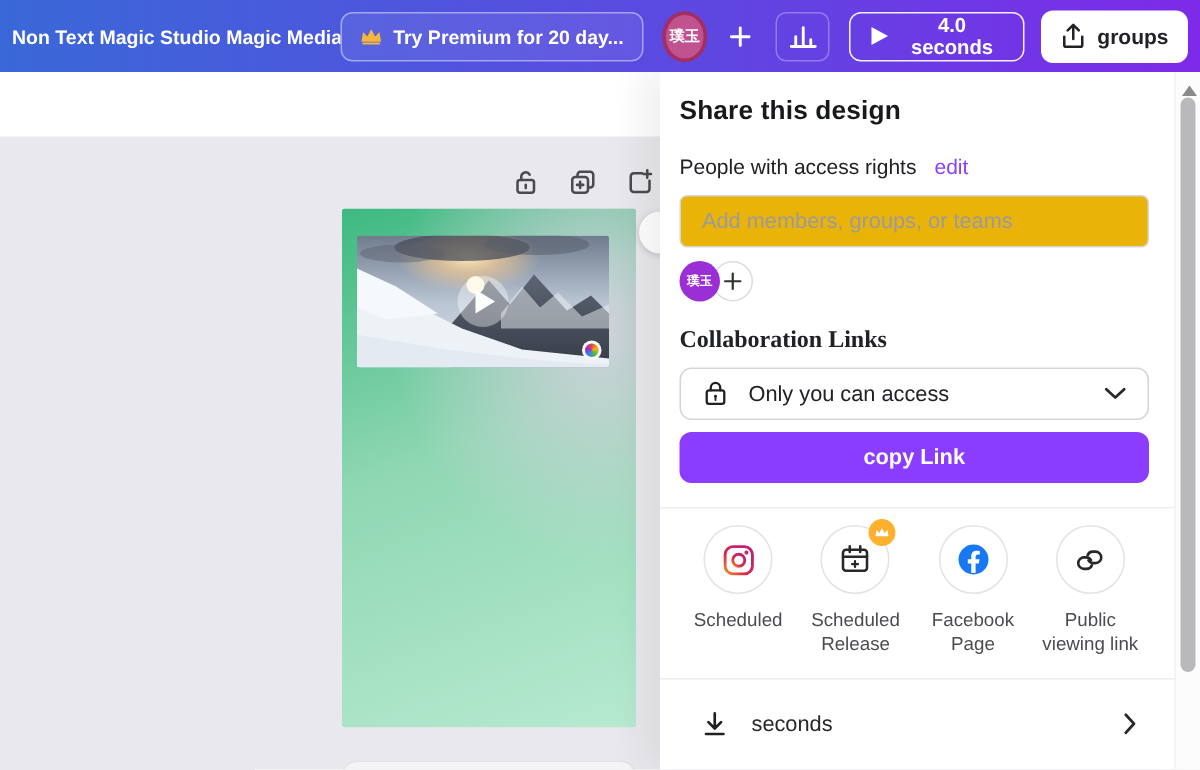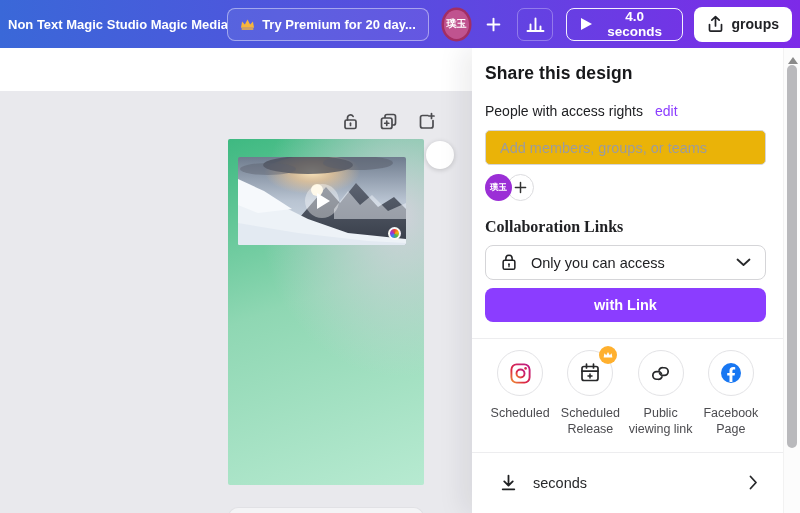--- a/index.html
+++ b/index.html
@@ -78,21 +78,20 @@
   .panel-handle {
     position:absolute; top:93px; left:426px; width:28px; height:28px; border-radius:50%;
     background:#fff; box-shadow:0 1px 5px rgba(0,0,0,.18); z-index:2; cursor:pointer; border:none;
   }
 
   
   .share-panel {
     position:absolute; top:0; right:0; bottom:0; left:440px; background:#fff; z-index:3;
     box-shadow:-10px 0 24px rgba(20,20,40,.08);
     padding:15px 34px 0 13px;
-    margin-left:32px;
   }
   .panel-title { font-size:17.5px; font-weight:700; color:#18191b; margin-bottom:19px; letter-spacing:.1px; }
   .access-row { display:flex; align-items:baseline; font-size:14px; color:#202124; margin-bottom:11px; }
   .edit-link { color:var(--accent,#8b3dff); margin-left:12px; text-decoration:none; font-weight:500; cursor:pointer; }
   .member-input {
     width:100%; height:35px; border:1px solid #d5d5d8; border-radius:5px; padding:0 14px;
     font-size:14.5px; color:#333; outline:none; font-family:inherit; background:#eab308;
   }
   .member-input::placeholder { color:#9b9b9f; }
   .member-row { display:flex; align-items:center; margin-top:9px; }
@@ -273,21 +272,21 @@
           <path d="M6.5 8 V6 a3.5 3.5 0 0 1 7 0 V8"></path>
           <circle cx="10" cy="12.4" r="1.1" fill="#1f2022" stroke="none"></circle>
           <path d="M10 13.4 V15.2" stroke-width="1.4"></path>
       </svg>
       <span>Only you can access</span>
       <svg class="chev" width="15" height="9" viewBox="0 0 15 9">
           <path d="M1.5 1.5 L7.5 7 L13.5 1.5" stroke="#27282a" stroke-width="1.8" fill="none" stroke-linecap="round" stroke-linejoin="round"></path>
         </svg>
     </button>
 
-    <button class="copy-btn">with Link</button>
+    <button class="copy-btn">copy Link</button>
 
     <div class="divider"></div>
 
     <div class="social-row">
       <div class="social-item">
         <div class="social-circle">
           <svg width="23" height="23" viewBox="0 0 24 24">
             <defs>
                 <linearGradient id="ig" x1="0" y1="1" x2="1" y2="0">
               <stop offset="0" stop-color="#f09433"></stop>
@@ -314,35 +313,35 @@
           <span class="crown-badge">
             <svg width="10" height="8" viewBox="0 0 16 12">
                 <path d="M1 10 L2.2 3.2 5.2 6.4 8 1.2 10.8 6.4 13.8 3.2 15 10 Z" fill="#fff"></path>
               </svg>
           </span>
         </div>
         <div class="social-label">Scheduled Release</div>
       </div>
       <div class="social-item">
         <div class="social-circle">
+          <svg width="24" height="24" viewBox="0 0 24 24">
+            <circle cx="12" cy="12" r="10" fill="#1877f2"></circle>
+            <path d="M13.4 21 v-6.4 h2.2 l.4-2.7 h-2.6 V10.1 c0-.8.4-1.5 1.6-1.5 h1.2 V6.3 c-.7-.1-1.4-.2-2.1-.2 -2.2 0-3.6 1.3-3.6 3.7 v2.1 H8.2 v2.7 h2.3 V21 Z" fill="#fff"></path>
+          </svg>
+        </div>
+        <div class="social-label">Facebook Page</div>
+      </div>
+      <div class="social-item">
+        <div class="social-circle">
           <svg width="23" height="23" viewBox="0 0 24 24" class="icon-stroke" style="color:#27282a;stroke-width:1.8">
             <path d="M10.5 8.5 a4 4 0 0 1 4 -2.5 h1.5 a4 4 0 0 1 0 8 h-1.5 a4 4 0 0 1 -3.4 -1.9"></path>
             <path d="M13.5 15.5 a4 4 0 0 1 -4 2.5 H8 a4 4 0 0 1 0 -8 h1.5 a4 4 0 0 1 3.4 1.9"></path>
           </svg>
         </div>
         <div class="social-label">Public viewing link</div>
-      </div>
-      <div class="social-item">
-        <div class="social-circle">
-          <svg width="24" height="24" viewBox="0 0 24 24">
-            <circle cx="12" cy="12" r="10" fill="#1877f2"></circle>
-            <path d="M13.4 21 v-6.4 h2.2 l.4-2.7 h-2.6 V10.1 c0-.8.4-1.5 1.6-1.5 h1.2 V6.3 c-.7-.1-1.4-.2-2.1-.2 -2.2 0-3.6 1.3-3.6 3.7 v2.1 H8.2 v2.7 h2.3 V21 Z" fill="#fff"></path>
-          </svg>
-        </div>
-        <div class="social-label">Facebook Page</div>
       </div>
     </div>
 
     <div class="divider" style="margin-top:14px"></div>
 
     <div class="action-row">
       <svg width="19" height="18" viewBox="0 0 18 17" class="icon-stroke" style="color:#1f2022">
         <path d="M9 1.5 V10.5 M5 7 L9 11 13 7"></path>
           <path d="M3.5 14.5 H14.5"></path>
       </svg>

